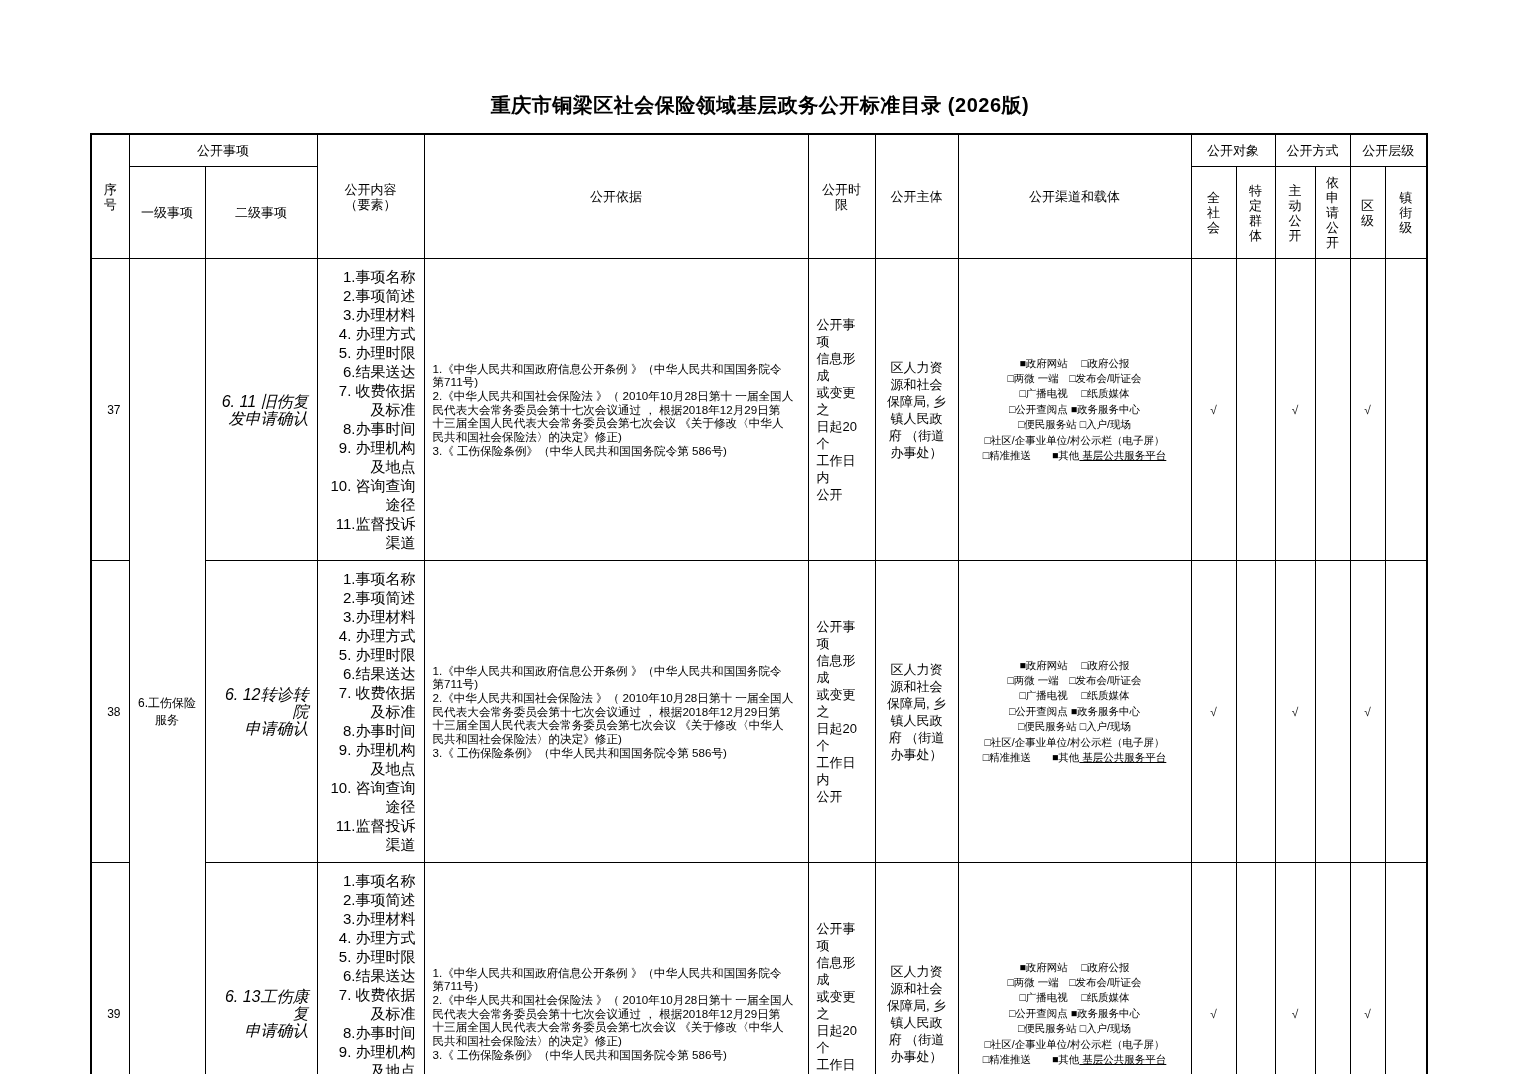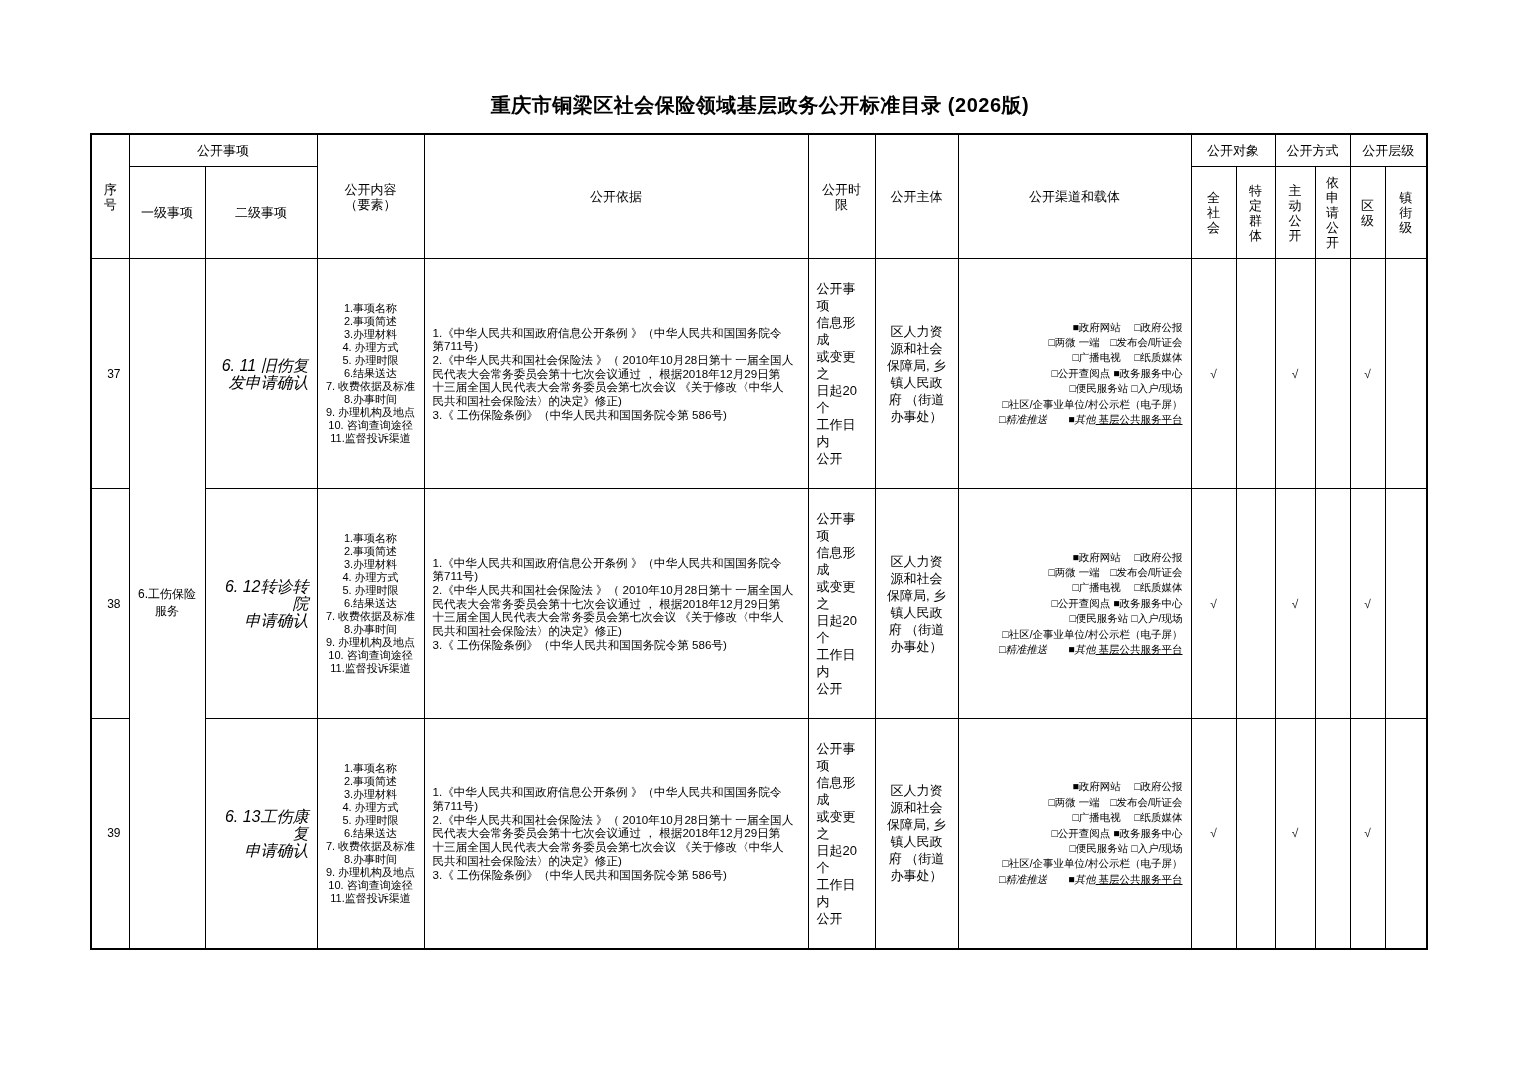--- a/index.html
+++ b/index.html
@@ -38,28 +38,28 @@
   .hrow-b{height:47px;}
   .brow{height:230px;}
   .catalog th{
     font-size:13px;
     text-align:center;
     line-height:15px;
   }
   .c-serial{text-align:right;font-size:12px;}
   .c-level1{text-align:center;font-size:12px;line-height:17px;padding:0 3px;}
   .c-level2{text-align:right;font-size:16px;line-height:17px;padding:0 4px;font-style:italic;}
-  .c-content{text-align:center;font-size:11px;line-height:13px;padding:0 2px 0 7px;}
+  .c-content{text-align:right;font-size:15px;line-height:19px;padding:0 2px 0 7px;}
   .c-basis{text-align:left;font-size:11.6px;line-height:13.7px;padding:0 4px 0 6px;margin-top:24px;}
   .c-time{text-align:left;font-size:13px;line-height:17px;padding:0 0 0 8px;}
   .c-subject{text-align:center;font-size:13px;line-height:17px;padding:0 2px 0 12px;}
-  .c-channels{text-align:right;font-size:10.5px;line-height:15.4px;padding:0 2px 0 5px;}
+  .c-channels{text-align:center;font-size:10.5px;line-height:15.4px;padding:0 2px 0 5px;}
   .c-check{text-align:center;font-size:12px;color:#222;}
   .underlined{text-decoration:underline;white-space:pre;margin-top:12px;}
-  .ch-prefix{white-space:pre;font-style:italic;}
+  .ch-prefix{white-space:pre;}
 </style>
 </head>
 <body>
 
 <div class="page">
 
   <div class="doc-title">重庆市铜梁区社会保险领域基层政务公开标准目录 (2026版)</div>
 
   <table class="catalog">
     <colgroup>

